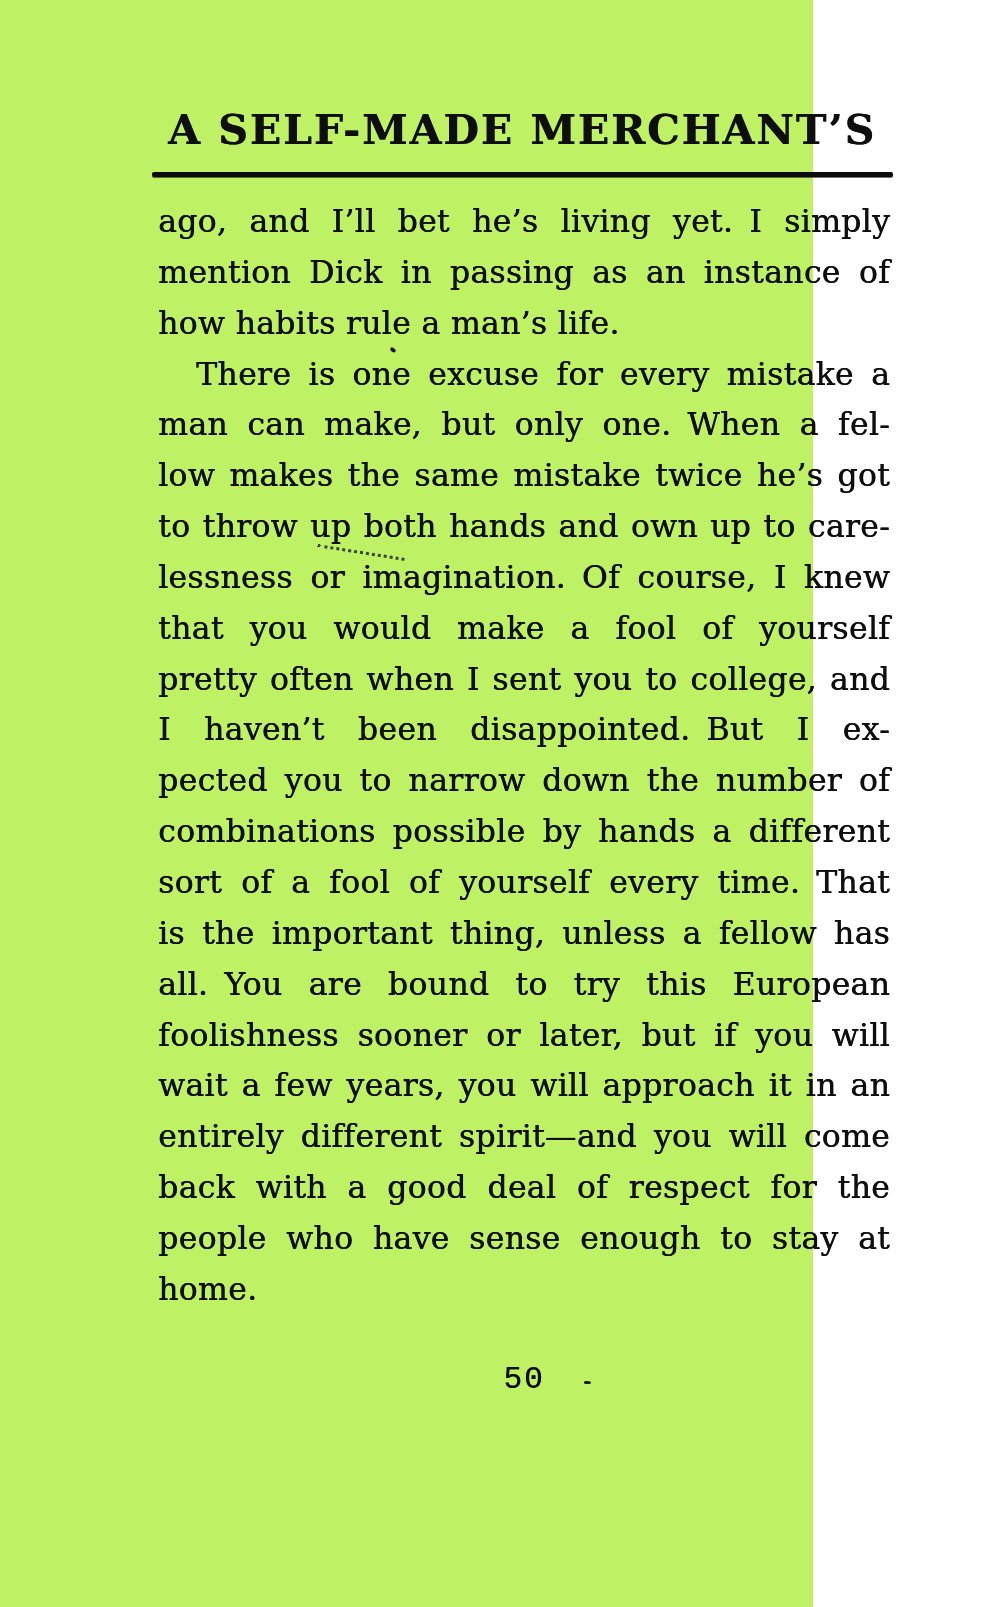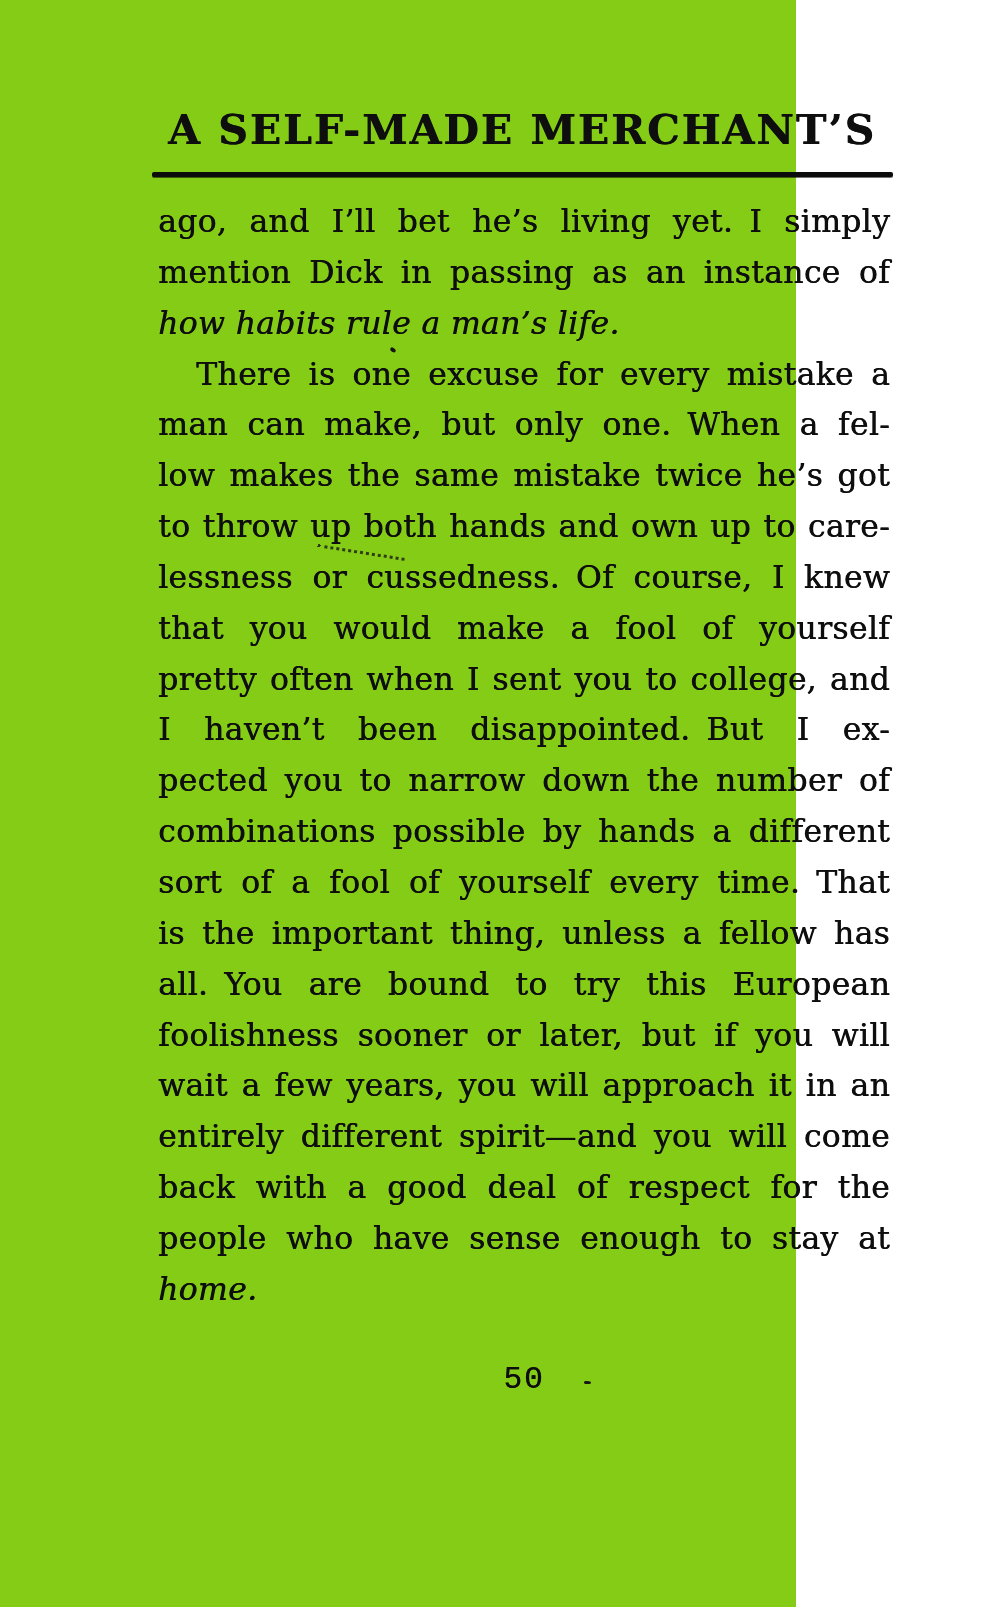--- a/index.html
+++ b/index.html
@@ -6,21 +6,22 @@
   body {
     width: 1000px; height: 1607px;
     background: #ffffff;
     font-family: "DejaVu Serif", "Liberation Serif", serif;
     color: #0e0e0e;
     overflow: hidden;
   }
   .page {
     position: relative;
     width: 796px; height: 1607px;
-    background: #84cc16;
+    background: #bef264;
+    padding-left: 17px;
   }
   .running-header {
     position: absolute;
     left: 152px; top: 106px; width: 740px;
     text-align: center;
     font-weight: 700;
     font-size: 41px;
     letter-spacing: 2px;
     white-space: nowrap;
     text-shadow: 0.6px 0 0 currentColor;
@@ -42,21 +43,20 @@
   }
   .text-line {
     height: 50.85px;
     overflow: visible;
     text-align: justify;
     text-align-last: justify;
     white-space: normal;
   }
   .text-line.para-end {
     text-align-last: left;
-    font-style: italic;
   }
   .text-line.indent {
     text-indent: 38px;
   }
   .folio {
     position: absolute;
     left: 158px; top: 1362px; width: 732px;
     text-align: center;
     font-size: 31px;
     letter-spacing: 2px;
@@ -88,21 +88,21 @@
   <div class="header-rule"></div>
 
   <div class="body-text" id="body-text">
       <div class="text-line">ago, and I’ll bet he’s living yet. I simply</div>
       <div class="text-line">mention Dick in passing as an instance of</div>
       <div class="text-line para-end">how habits rule a man’s life.</div>
       <div class="text-line indent">There is one excuse for every mistake a</div>
       <div class="text-line">man can make, but only one. When a fel-</div>
       <div class="text-line">low makes the same mistake twice he’s got</div>
       <div class="text-line">to throw up both hands and own up to care-</div>
-      <div class="text-line">lessness or cussedness. Of course, I knew</div>
+      <div class="text-line">lessness or imagination. Of course, I knew</div>
       <div class="text-line">that you would make a fool of yourself</div>
       <div class="text-line">pretty often when I sent you to college, and</div>
       <div class="text-line">I haven’t been disappointed. But I ex-</div>
       <div class="text-line">pected you to narrow down the number of</div>
       <div class="text-line">combinations possible by hands a different</div>
       <div class="text-line">sort of a fool of yourself every time. That</div>
       <div class="text-line">is the important thing, unless a fellow has</div>
       <div class="text-line">all. You are bound to try this European</div>
       <div class="text-line">foolishness sooner or later, but if you will</div>
       <div class="text-line">wait a few years, you will approach it in an</div>

